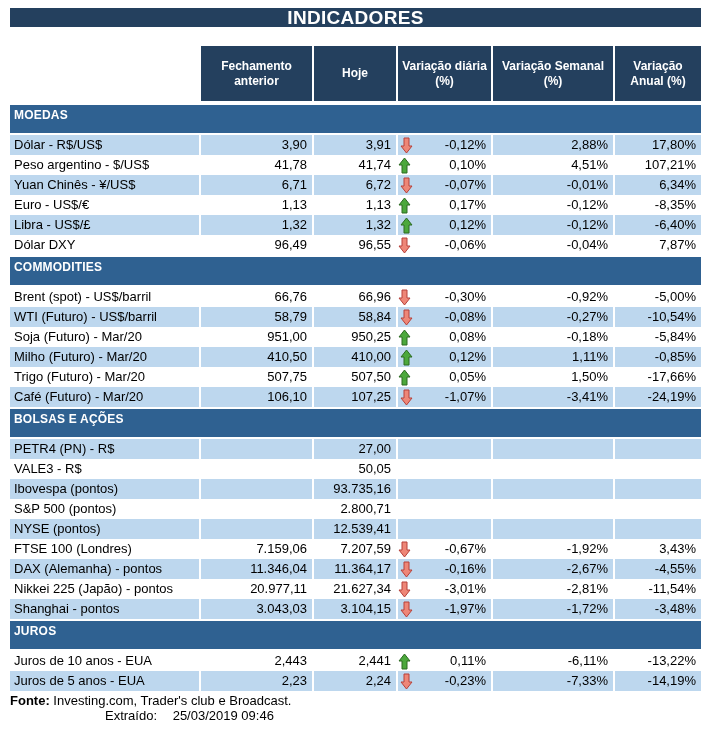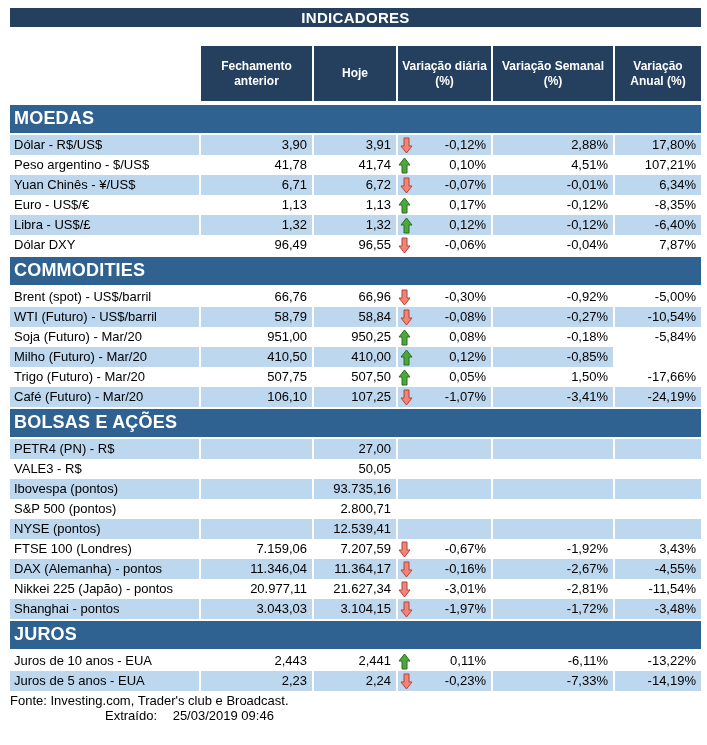--- a/index.html
+++ b/index.html
@@ -5,45 +5,45 @@
   :root{
     --navy:#24405E; --steel:#2F6191; --shade:#BDD7EE;
     --upf:#4CA83C; --ups:#2C6B21; --dnf:#EE8677; --dns:#B6413A;
   }
   *{box-sizing:border-box; margin:0; padding:0;}
   html,body{background:#fff;}
   body{width:707px; height:745px; font-family:"Liberation Sans", sans-serif; color:#000; overflow:hidden;}
   .sheet{padding:8px 6px 0 10px; width:707px;}
 
   .title-bar{height:19px; background:var(--navy); display:flex; align-items:center; justify-content:center; margin-bottom:19px;}
-  .title-bar span{color:#fff; font-weight:bold; font-size:15px; letter-spacing:.3px;}
+  .title-bar span{color:#fff; font-weight:bold; font-size:19px; letter-spacing:.3px;}
 
   .grid{display:grid; grid-template-columns:189px 113px 84px 95px 122px 88px;}
 
   .col-header{height:55px; margin-bottom:4px;}
   .ch{background:var(--navy); color:#fff; font-weight:bold; font-size:12px; line-height:15px;
       display:flex; align-items:center; justify-content:center; text-align:center;
       white-space:pre-line; border-left:2px solid #fff;}
   .ch-empty{background:transparent; border-left:none;}
 
   .section-bar{height:28px; background:var(--steel); color:#fff; font-weight:bold;
-      font-size:18px; padding:3px 0 0 4px; letter-spacing:.2px;}
+      font-size:12px; padding:3px 0 0 4px; letter-spacing:.2px;}
   .rows{margin-top:2px;}
   .section{margin-bottom:2px;}
   .row{height:20px; font-size:13px; line-height:20px;border-radius:6px;}
   .row.shaded > div{background:var(--shade); border-left:2px solid #fff;}
   .row.shaded > div:first-child{border-left:none;}
   .cell-label{padding-left:4px; text-align:left; white-space:nowrap; overflow:hidden;}
   .cell-num{text-align:right; padding-right:5px; white-space:nowrap; position:relative;}
   .cell-diaria .arrow{position:absolute; left:2px; top:2px; width:13px; height:17px; display:block;}
   .arrow svg{display:block;}
 
   .footer{margin-top:2px; font-size:13px;}
   .fonte-line{height:15px; line-height:15px;}
-  .fonte-line b{font-weight:normal;}
+  .fonte-line b{font-weight:bold;}
   .extraido-line{height:15px; line-height:15px; padding-left:95px;}
   .extraido-line .ext-val{margin-left:12px;}
 </style>
 </head>
 <body>
 
 <div class="sheet">
 
   <div class="title-bar">
     <span>INDICADORES</span>
@@ -181,20 +181,21 @@
           </div>
           <div class="grid row shaded">
             <div class="cell-label">Milho (Futuro) - Mar/20</div>
             <div class="cell-num">410,50</div>
             <div class="cell-num">410,00</div>
             <div class="cell-num cell-diaria">0,12%<span class="arrow">
                 <svg width="13" height="17" viewBox="0 0 13 17">
                   <path d="M4 16h5V8h3L6.5 1 1 8h3z" fill="var(--upf)" stroke="var(--ups)" stroke-width="1"></path>
                 </svg>
               </span></div>
+            <div class="cell-num">1,11%</div>
             <div class="cell-num">-0,85%</div>
           </div>
           <div class="grid row">
             <div class="cell-label">Trigo (Futuro) - Mar/20</div>
             <div class="cell-num">507,75</div>
             <div class="cell-num">507,50</div>
             <div class="cell-num cell-diaria">0,05%<span class="arrow">
                 <svg width="13" height="17" viewBox="0 0 13 17">
                   <path d="M4 16h5V8h3L6.5 1 1 8h3z" fill="var(--upf)" stroke="var(--ups)" stroke-width="1"></path>
                 </svg>

